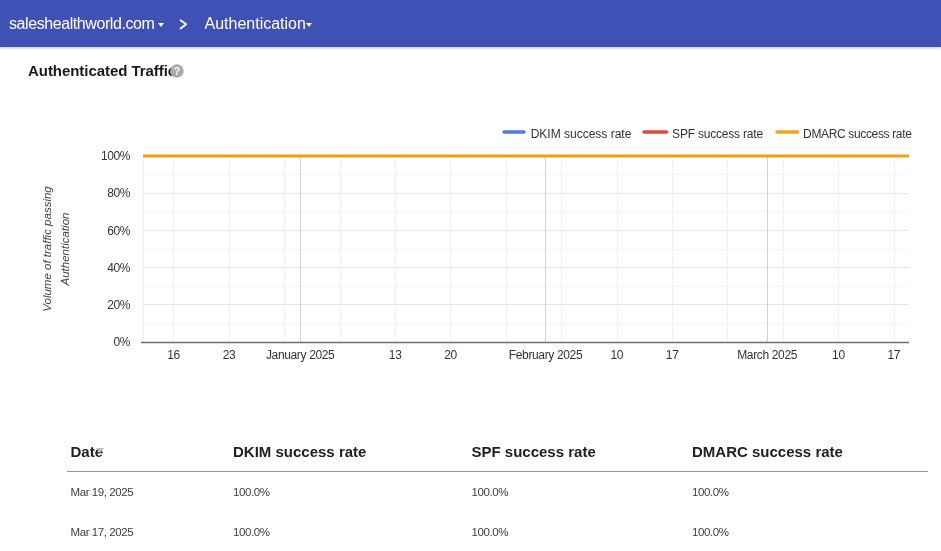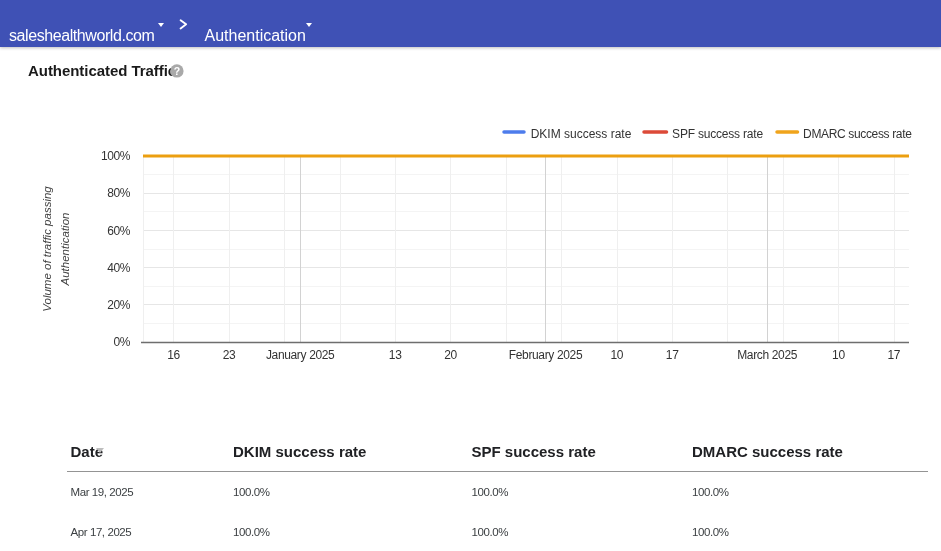--- a/index.html
+++ b/index.html
@@ -1,20 +1,20 @@
 <!DOCTYPE html>
 <html><head>
 <meta charset="utf-8">
 <style>
   html,body{margin:0;padding:0;width:941px;height:551px;background:#fff;overflow:hidden;
     font-family:"Liberation Sans",sans-serif;}
   .abs{position:absolute;}
   #topbar{position:absolute;left:0;top:0;width:941px;height:47px;background:#3f51b5;
     box-shadow:0 1px 3px rgba(0,0,0,0.25);}
-  .bartxt{position:absolute;color:#fff;font-size:16px;white-space:nowrap;top:12px;line-height:47px;}
+  .bartxt{position:absolute;color:#fff;font-size:16px;white-space:nowrap;top:0;line-height:47px;}
   .caret{position:absolute;width:0;height:0;border-left:3.8px solid transparent;
     border-right:3.8px solid transparent;border-top:4.4px solid #fff;top:23px;}
   #heading{position:absolute;left:28px;top:62px;font-size:15px;font-weight:bold;color:#1a1a1a;
     letter-spacing:-0.05px;}
   .th{position:absolute;font-size:15px;font-weight:bold;color:#202124;white-space:nowrap;letter-spacing:0;line-height:10px;}
   .td{position:absolute;font-size:11.5px;color:#3c4043;white-space:nowrap;letter-spacing:-0.42px;line-height:11.5px;}
   #rule{position:absolute;left:67px;top:471px;width:861px;height:1px;background:#949494;}
   .sorttri{position:absolute;width:0;height:0;border-left:4.5px solid transparent;
     border-right:4.5px solid transparent;border-top:5.5px solid #bdbdbd;}
 </style>
@@ -119,16 +119,16 @@
 <div class="th" style="left:70.5px;top:446.5px;">Date</div>
 <div class="sorttri" style="left:95.5px;top:448px;"></div>
 <div class="th" style="left:233px;top:446.5px;">DKIM success rate</div>
 <div class="th" style="left:471.5px;top:446.5px;">SPF success rate</div>
 <div class="th" style="left:692px;top:446.5px;">DMARC success rate</div>
 <div id="rule"></div>
 <div class="td" style="left:70.5px;top:486.5px;">Mar 19, 2025</div>
 <div class="td" style="left:233px;top:486.5px;">100.0%</div>
 <div class="td" style="left:471.5px;top:486.5px;">100.0%</div>
 <div class="td" style="left:692px;top:486.5px;">100.0%</div>
-<div class="td" style="left:70.5px;top:526.8px;">Apr 17, 2025</div>
+<div class="td" style="left:70.5px;top:526.8px;">Mar 17, 2025</div>
 <div class="td" style="left:233px;top:526.8px;">100.0%</div>
 <div class="td" style="left:471.5px;top:526.8px;">100.0%</div>
 <div class="td" style="left:692px;top:526.8px;">100.0%</div>
 
 </body></html>

